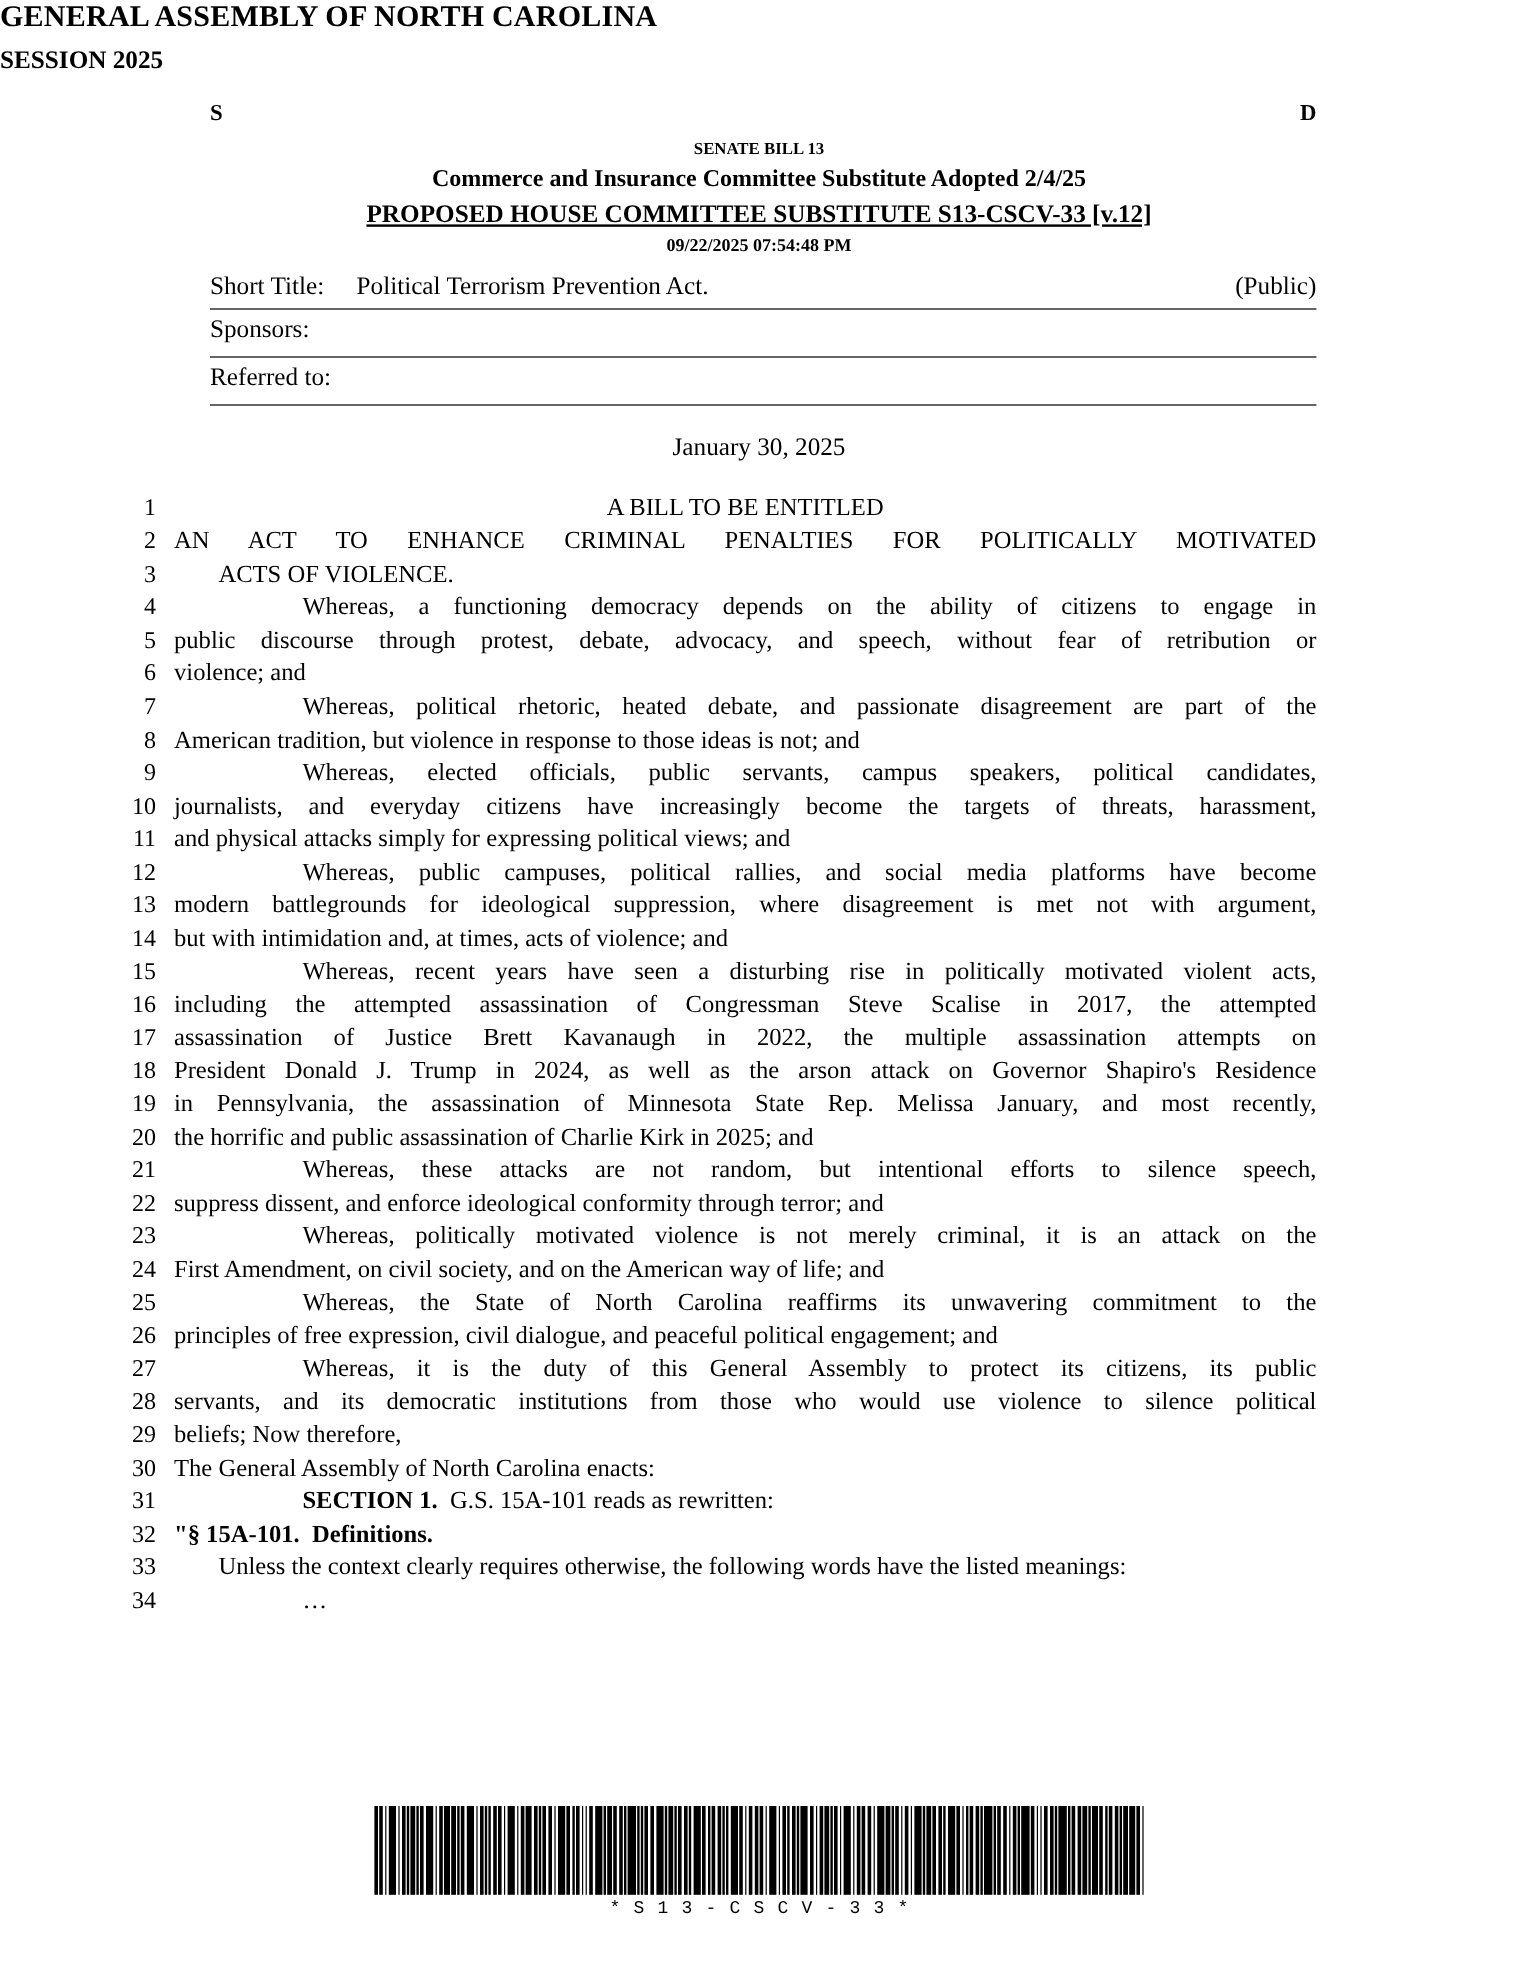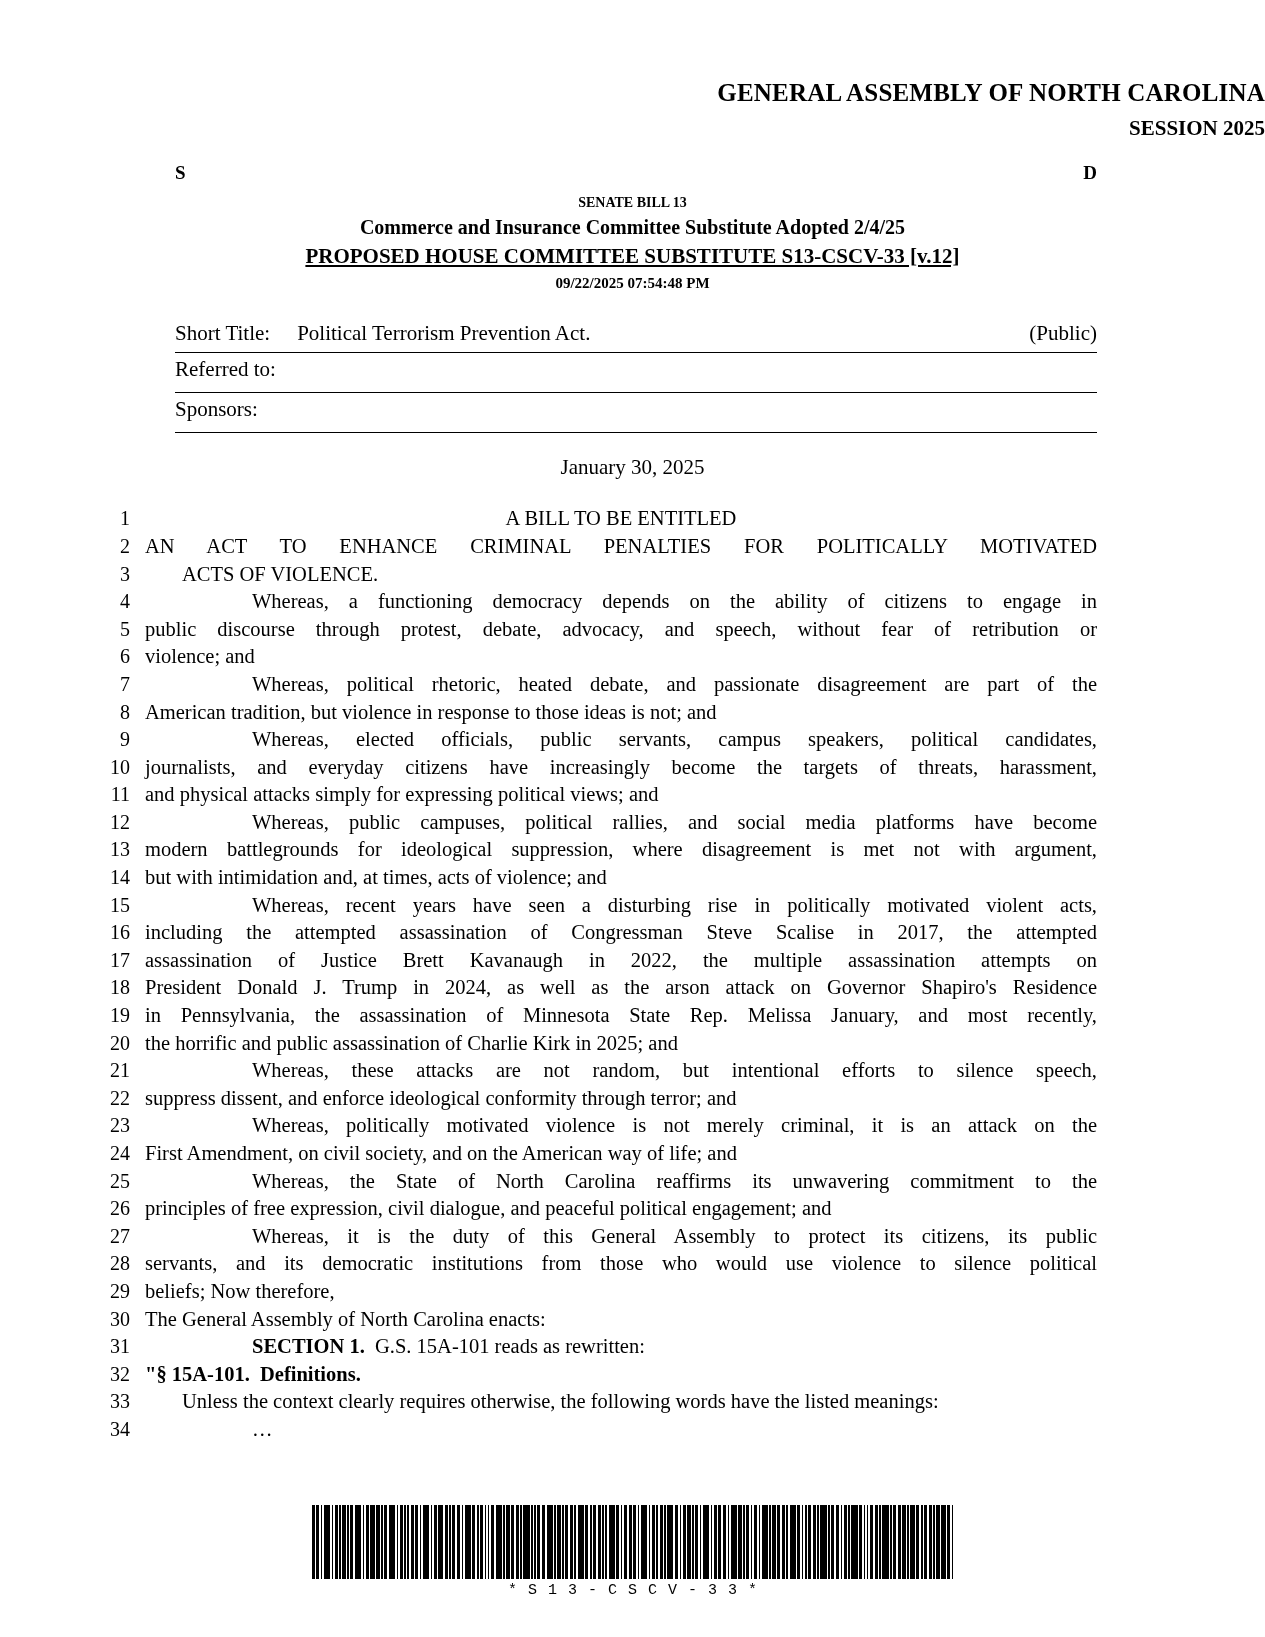--- a/index.html
+++ b/index.html
@@ -15,22 +15,21 @@
     position: relative;
     width: 1265px;
     height: 1637px;
     margin: 0 auto;
     background: #ffffff;
     overflow: hidden;
   }
 
   
   .masthead {
-    padding-top: 78px;
-    text-align: right;
+    text-align: left;
   }
   .assembly-title {
     font-size: 25px;
     font-weight: bold;
     letter-spacing: 0.2px;
     line-height: 1.22;
   }
   .session-title {
     font-size: 21px;
     font-weight: bold;
@@ -78,21 +77,21 @@
   }
   .bill-timestamp {
     font-size: 15px;
     font-weight: bold;
     line-height: 1.3;
     margin-top: 3px;
   }
 
   
   .meta {
-    margin: 24px 168px 0 175px;
+    margin: 7px 168px 0 175px;
   }
   .meta-row {
     position: relative;
     display: flex;
     align-items: baseline;
     font-size: 21px;
     line-height: 1.25;
     padding: 3px 0 6px 0;
     border-bottom: 1.6px solid #000;
   }
@@ -216,27 +215,27 @@
     <div class="bill-timestamp">09/22/2025 07:54:48 PM</div>
   </div>
 
   <div class="meta">
     <div class="meta-row first">
       <span class="meta-label">Short Title:</span>
       <span class="meta-value">Political Terrorism Prevention Act.</span>
       <span class="meta-access">(Public)</span>
     </div>
     <div class="meta-row empty">
+      <span class="meta-label">Sponsors:</span>
+      <span class="meta-value"></span>
+    </div>
+    <div class="meta-row empty">
       <span class="meta-label">Referred to:</span>
       <span class="meta-value"></span>
     </div>
-    <div class="meta-row empty">
-      <span class="meta-label">Sponsors:</span>
-      <span class="meta-value"></span>
-    </div>
   </div>
 
   <div class="filed-date">January 30, 2025</div>
 
   <div class="body" id="body-lines">
       <div class="line">
         <span class="line-no">1</span>
         <span class="line-text center">A BILL TO BE ENTITLED</span>
       </div>
       <div class="line">

